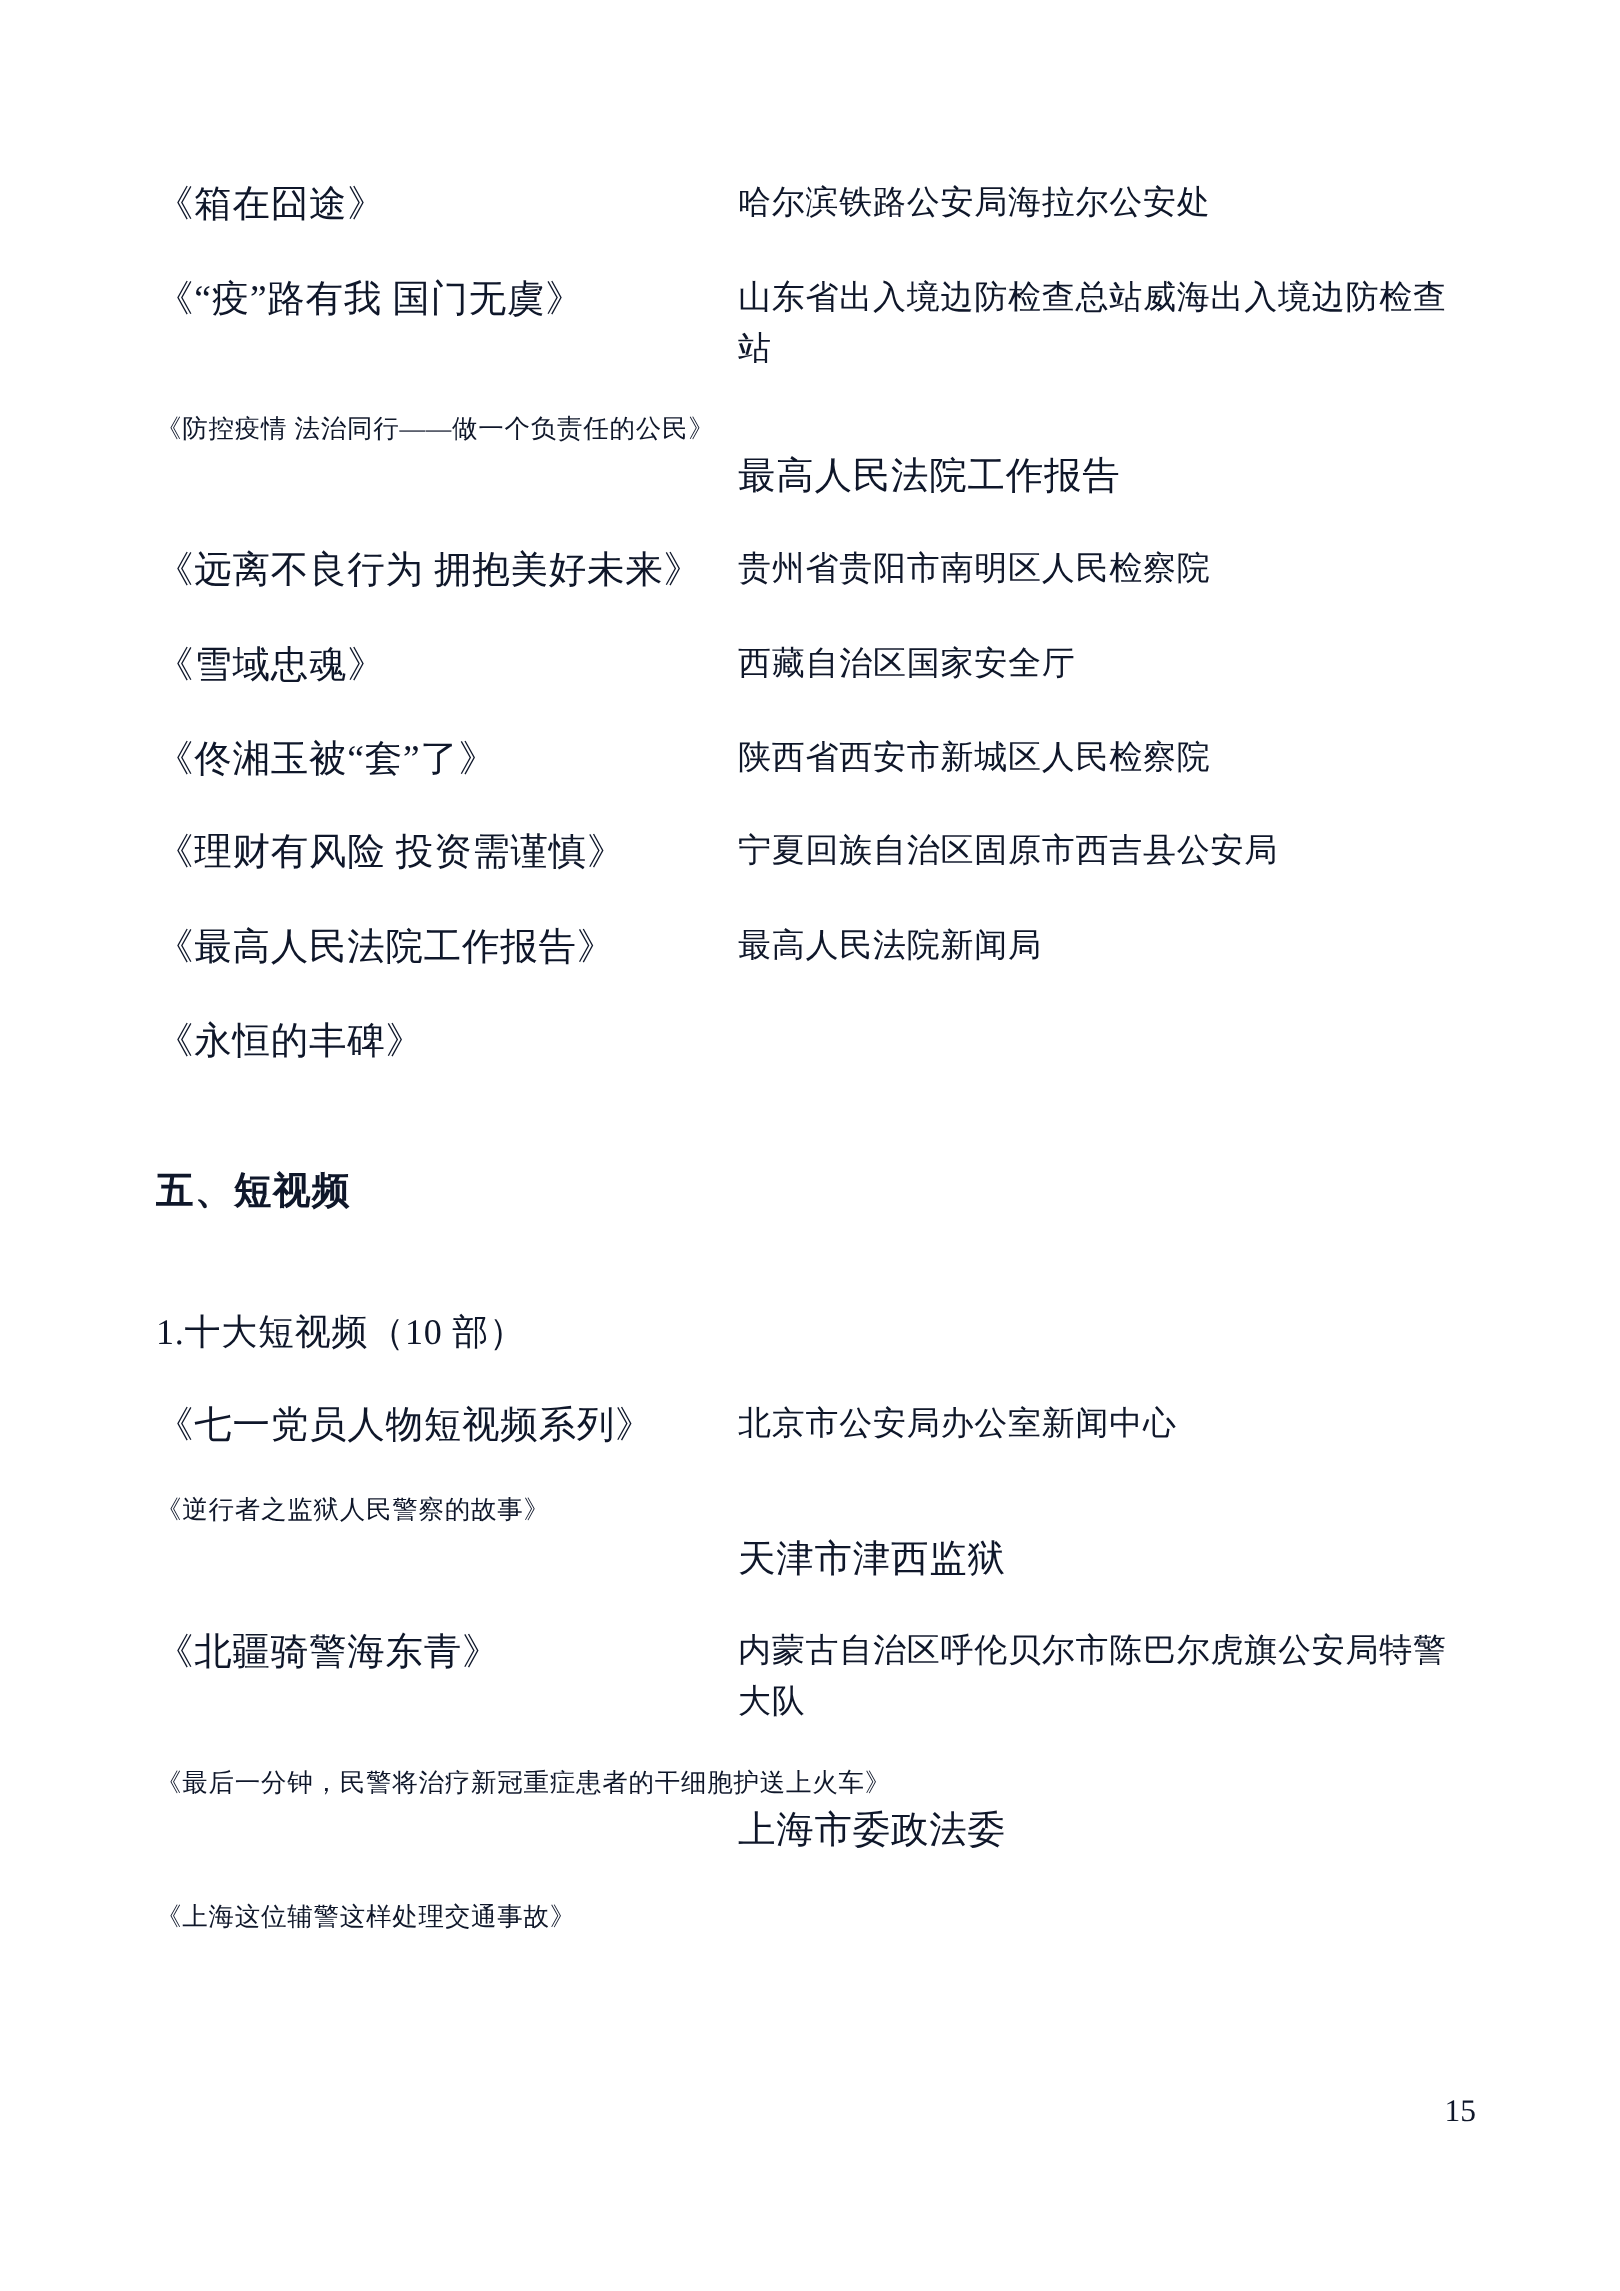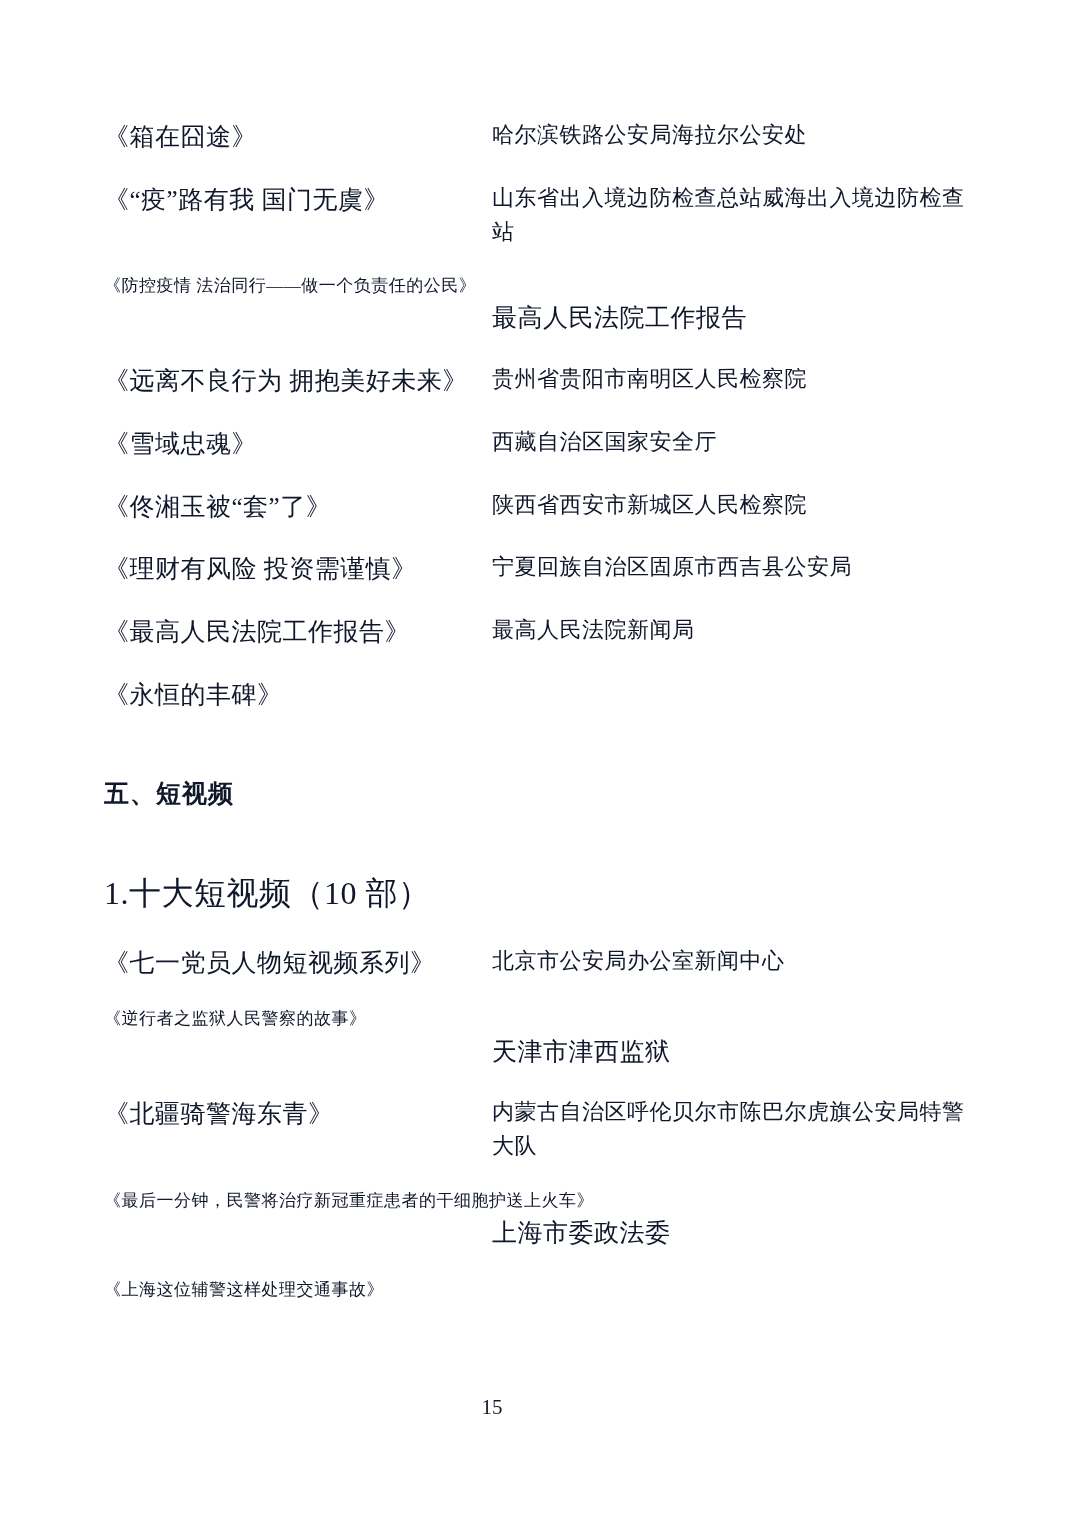--- a/index.html
+++ b/index.html
@@ -54,33 +54,33 @@
   }
   .section-heading {
     font-family: "DejaVu Sans", "Liberation Sans", sans-serif;
     font-weight: bold;
     font-size: 25px;
     letter-spacing: 1px;
     margin-top: 62px;
     margin-bottom: 0;
   }
   .sub-heading {
-    font-size: 32px;
+    font-size: 24px;
     letter-spacing: 0.5px;
     margin-top: 62px;
     margin-bottom: 28px;
     font-weight: normal;
     font-family: Liberation Serif, serif;
   }
   .page-number {
     position: absolute;
     left: 0;
     right: 0;
     top: 1395px;
-    text-align: center;
+    text-align: right;
     font-size: 21px;
     font-family: "Liberation Serif", serif;
   }
 </style>
 </head>
 <body>
 
 <div class="page">
   <div class="content">
 

